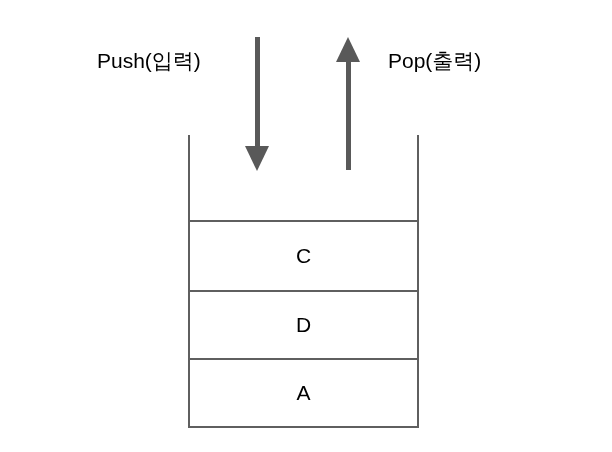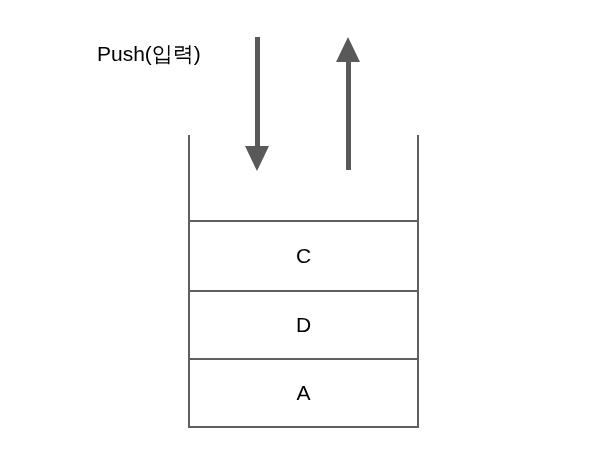--- a/index.html
+++ b/index.html
@@ -15,21 +15,21 @@
     font-family: "Liberation Sans", "DejaVu Sans", sans-serif;
     overflow: hidden;
   }
   .label {
     position: absolute;
     font-size: 21px;
     line-height: 28px;
     color: #000000;
     white-space: nowrap;
   }
-  .label-push { left: 97px;  top: 40px; }
+  .label-push { left: 97px;  top: 47px; }
   .label-pop  { left: 388px; top: 47px; }
 
   .arrow {
     position: absolute;
     display: flex;
     flex-direction: column;
     align-items: center;
     width: 24px;
   }
   .arrow-down { left: 245px; top: 37px; }
@@ -76,20 +76,21 @@
     color: #000000;
   }
 </style>
 </head>
 <body>
 
 <div class="canvas">
 
   <div class="label label-push">Push(입력)</div>
 
+  <div class="label label-pop">Pop(출력)</div>
 
   <div class="arrow arrow-down">
     <div class="shaft"></div>
     <div class="head head-down"></div>
   </div>
 
   <div class="arrow arrow-up">
     <div class="head head-up"></div>
     <div class="shaft"></div>
   </div>

